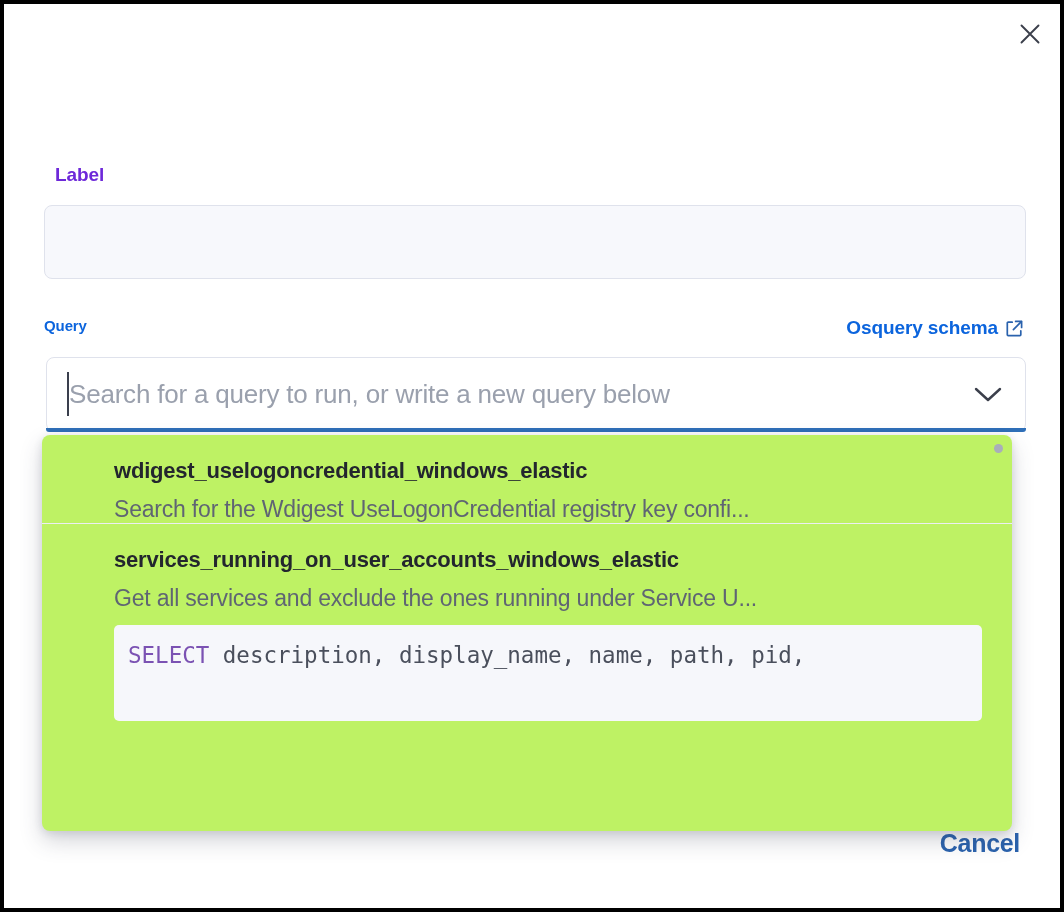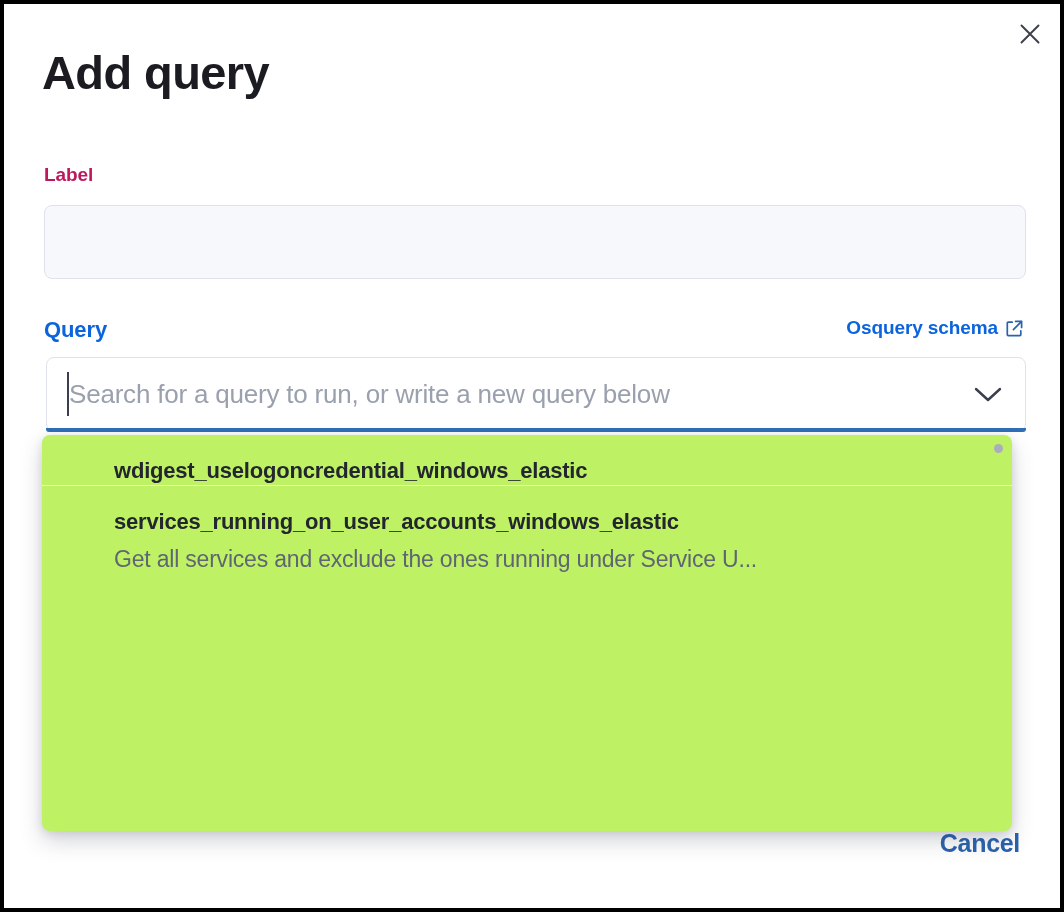--- a/index.html
+++ b/index.html
@@ -50,25 +50,25 @@
     font-size: 47px;
     font-weight: 700;
     letter-spacing: -0.6px;
     color: #1a1c21;
     line-height: 1.15;
   }
 
   
   #label-caption {
     position: absolute;
-    left: 40px;
+    left: 51px;
     top: 160px;
     font-size: 19px;
     font-weight: 700;
-    color: #be185d;
+    color: #6d28d9;
     letter-spacing: -0.1px;
   }
 
   #label-input {
     position: absolute;
     left: 40px;
     top: 201px;
     width: 982px;
     height: 74px;
     background: #f7f8fc;
@@ -81,21 +81,21 @@
     outline: none;
     resize: none;
   }
   #label-input::placeholder { color: #8a8f9c; }
 
   
   #query-caption {
     position: absolute;
     left: 40px;
     top: 313px;
-    font-size: 22px;
+    font-size: 15px;
     font-weight: 700;
     color: #0b64dd;
     letter-spacing: -0.1px;
   }
 
   #schema-link {
     position: absolute;
     right: 36px;
     top: 313px;
     display: flex;
@@ -299,21 +299,20 @@
 <div id="frame">
 
   <button id="close-btn">
     <span>
       <svg width="22" height="22" viewBox="0 0 22 22">
         <path d="M2.5 2.5 L19.5 19.5 M19.5 2.5 L2.5 19.5" stroke="#3b3f4b" stroke-width="1.9" fill="none" stroke-linecap="round"></path>
       </svg>
     </span>
   </button>
 
-  <h1 id="modal-title">Add query</h1>
 
   <div id="label-caption">Label</div>
   <textarea id="label-input" placeholder="" style=""></textarea>
 
   <div id="query-caption">Query</div>
   <a id="schema-link" href="#">
     <span>Osquery schema</span>
     <span>
       <svg width="19" height="19" viewBox="0 0 19 19">
         <path d="M7.2 3.2 H3.2 A0.9 0.9 0 0 0 2.3 4.1 V15.8 A0.9 0.9 0 0 0 3.2 16.7 H14.9 A0.9 0.9 0 0 0 15.8 15.8 V11.8" stroke="#2a62ad" stroke-width="1.7" fill="none" stroke-linecap="round" stroke-linejoin="round"></path>
@@ -336,24 +335,28 @@
 
   <div id="footer">
     <button id="cancel-btn">Cancel</button>
   </div>
 
   <div id="dropdown">
     <div id="dropdown-scroll">
 
       <div class="dd-item">
         <div class="dd-title">wdigest_uselogoncredential_windows_elastic</div>
+        <div class="dd-desc">Search for the Wdigest UseLogonCredential registry key confi...</div>
       </div>
 
       <div class="dd-item">
         <div class="dd-title">services_running_on_user_accounts_windows_elastic</div>
         <div class="dd-desc">Get all services and exclude the ones running under Service U...</div>
+        <div class="dd-code">
+          <pre><span class="kw">SELECT</span><span class="pn"> description, display_name, name, path, pid,</span></pre>
+        </div>
       </div>
 
     </div>
     <div id="dd-thumb"></div>
   </div>
 
 </div>
 
 </body></html>

